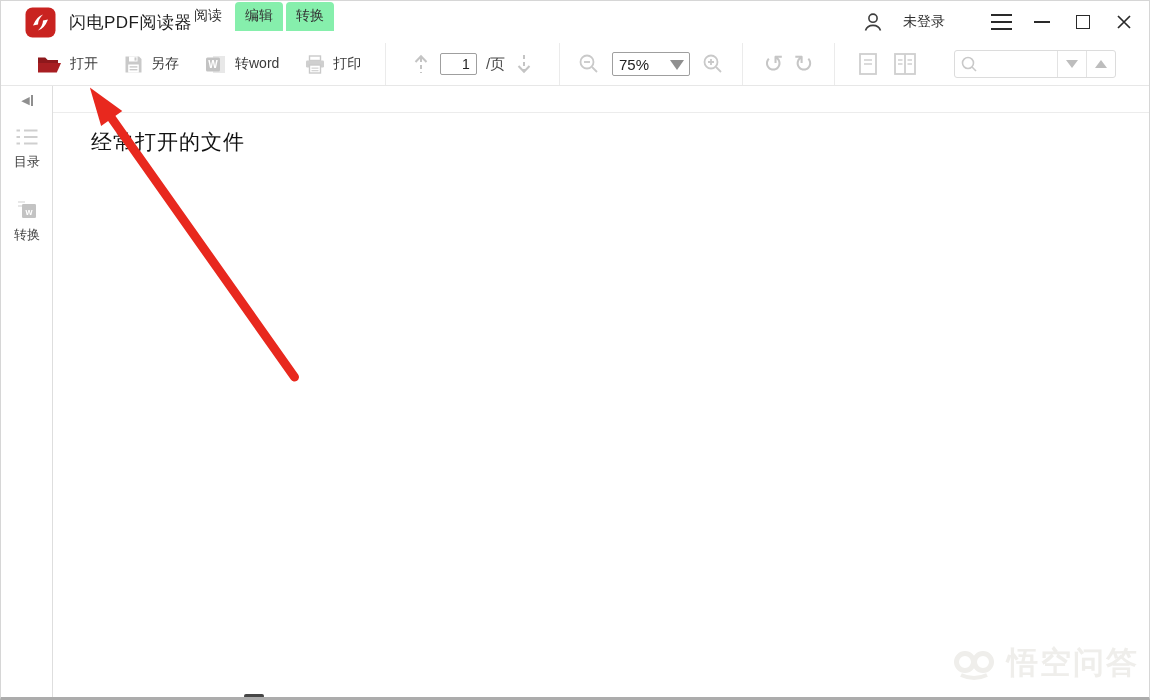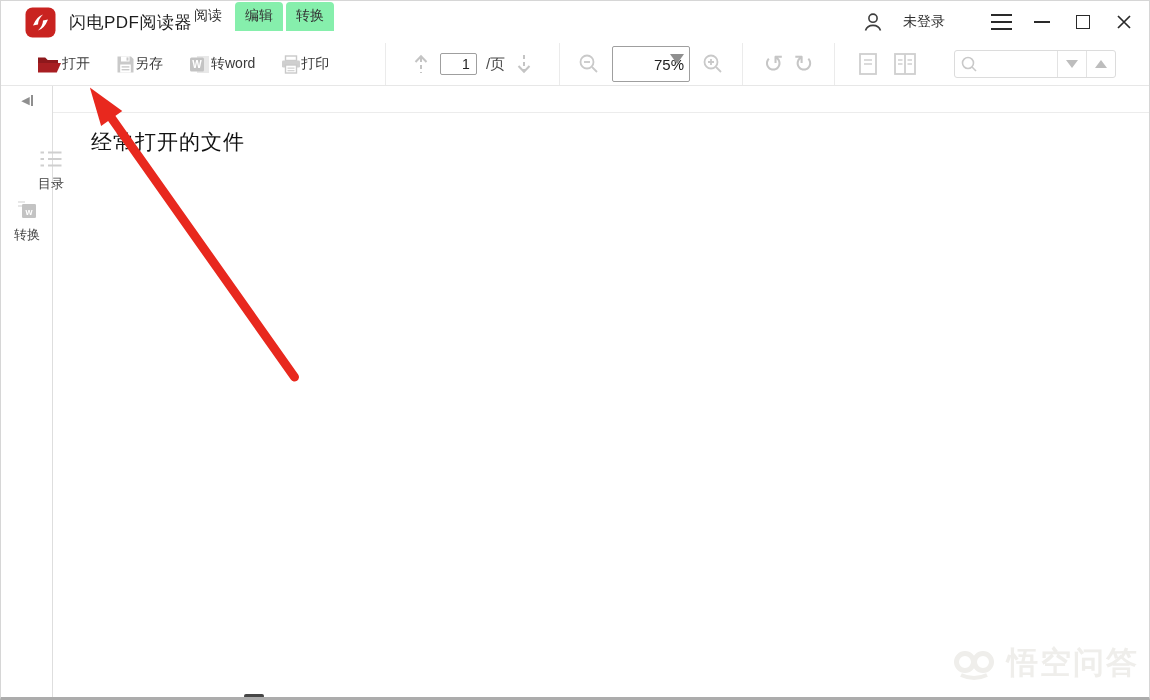--- a/index.html
+++ b/index.html
@@ -20,28 +20,28 @@
   .hamburger { display:flex; flex-direction:column; gap:4.5px; }
   .hamburger i { display:block; width:21px; height:2.4px; background:#2a2a2a; }
   .min-glyph { width:16px; height:2px; background:#2a2a2a; }
   .max-glyph { width:14px; height:14px; border:1.7px solid #2a2a2a; }
 
   
   .toolbar { height:43px; display:flex; align-items:center; border-bottom:1px solid #e7e7e7; background:#fff; }
   .tb-sec { height:100%; display:flex; align-items:center; border-right:1px solid #ebebeb; }
   .tb-sec.noline { border-right:none; }
   .sec-files { width:385px; padding-left:36px; gap:26px; }
-  .tbtn { display:flex; align-items:center; font-size:14px; color:#3a3a3a; cursor:default; }
+  .tbtn { display:flex; align-items:center; gap:8px; font-size:14px; color:#3a3a3a; cursor:default; }
   .sec-page { width:174px; justify-content:center; gap:9px; }
   .page-input { width:37px; height:22px; border:1px solid #9f9f9f; border-radius:2px; text-align:right;
                 padding-right:6px; font-size:14px; color:#222; font-family:"Liberation Sans",sans-serif; outline:none; }
   .page-suffix { font-size:15px; color:#4a4a4a; }
   .sec-zoom { width:183px; justify-content:center; gap:11px; }
-  .zoom-combo { position:relative; width:78px; height:36px; border:1px solid #9f9f9f; border-radius:2px; background:#fff;
-                display:flex; align-items:center;padding-left:35px; }
+  .zoom-combo { position:relative; width:78px; height:24px; border:1px solid #9f9f9f; border-radius:2px; background:#fff;
+                display:flex; align-items:center; }
   .zoom-combo span { font-size:15px; color:#222; padding-left:6px; }
   .combo-arrow { position:absolute; right:5px; top:7px; width:0; height:0;
                  border-left:7px solid transparent; border-right:7px solid transparent; border-top:10px solid #8f8f8f; }
   .sec-rotate { width:92px; justify-content:center; gap:10px; }
   .rot { font-size:24px; color:#c6c6c6; line-height:1; }
   .sec-views { width:100px; justify-content:center; gap:14px; padding-left:4px; }
   .searchbox { margin-left:auto; margin-right:33px; width:162px; height:28px; border:1px solid #dcdcdc;
                border-radius:3px; display:flex; align-items:center; overflow:hidden; background:#fff; }
   .searchbox input { flex:1; min-width:10px; border:none; outline:none; height:100%; font-size:13px; color:#333; }
   .s-btn { width:29px; height:100%; border-left:1px solid #e3e3e3; display:flex; align-items:center; justify-content:center; }
@@ -224,21 +224,21 @@
 
   <div class="bodyarea">
     <div class="subheader"></div>
 
     <aside class="sidebar">
       <div class="collapse-btn">
         <span class="tri">◀</span>
         <span class="bar"></span>
       </div>
 
-      <div class="side-item" style="top:63px;margin-left:24px;">
+      <div class="side-item" style="top:41px;">
         <svg width="24" height="20" viewBox="0 0 24 20">
           <path d="M1.5 3.5 H5 M9 3.5 H22.5" stroke="#cfcfcf" stroke-width="2.2"></path>
           <path d="M1.5 10 H5 M9 10 H22.5" stroke="#cfcfcf" stroke-width="2.2"></path>
           <path d="M1.5 16.5 H5 M9 16.5 H22.5" stroke="#cfcfcf" stroke-width="2.2"></path>
         </svg>
         <span class="lbl">目录</span>
       </div>
 
       <div class="side-item" style="top:114px;">
         <svg width="24" height="20" viewBox="0 0 24 20">

